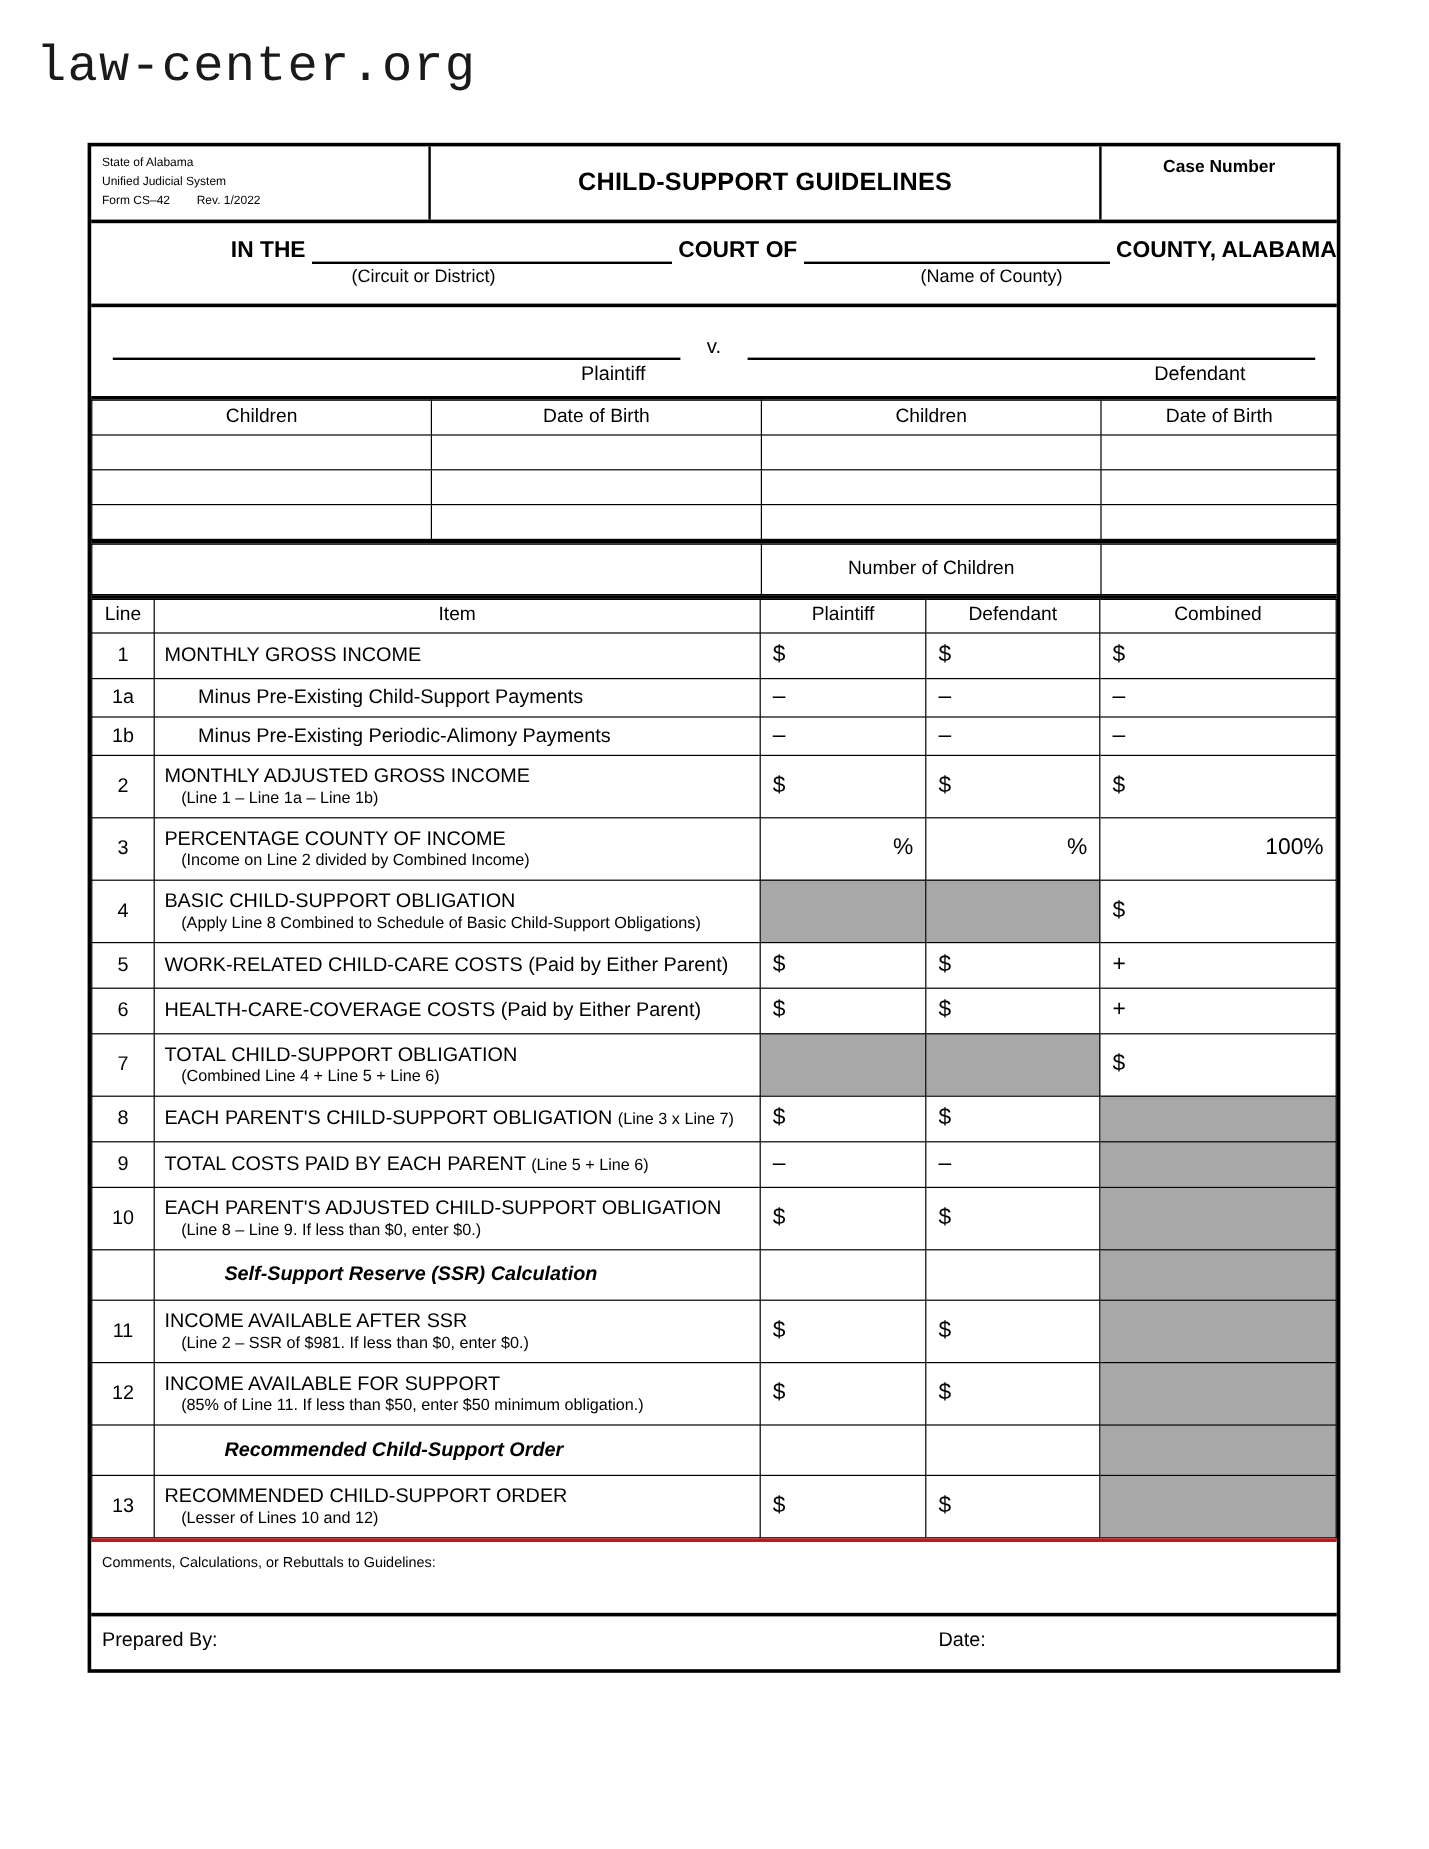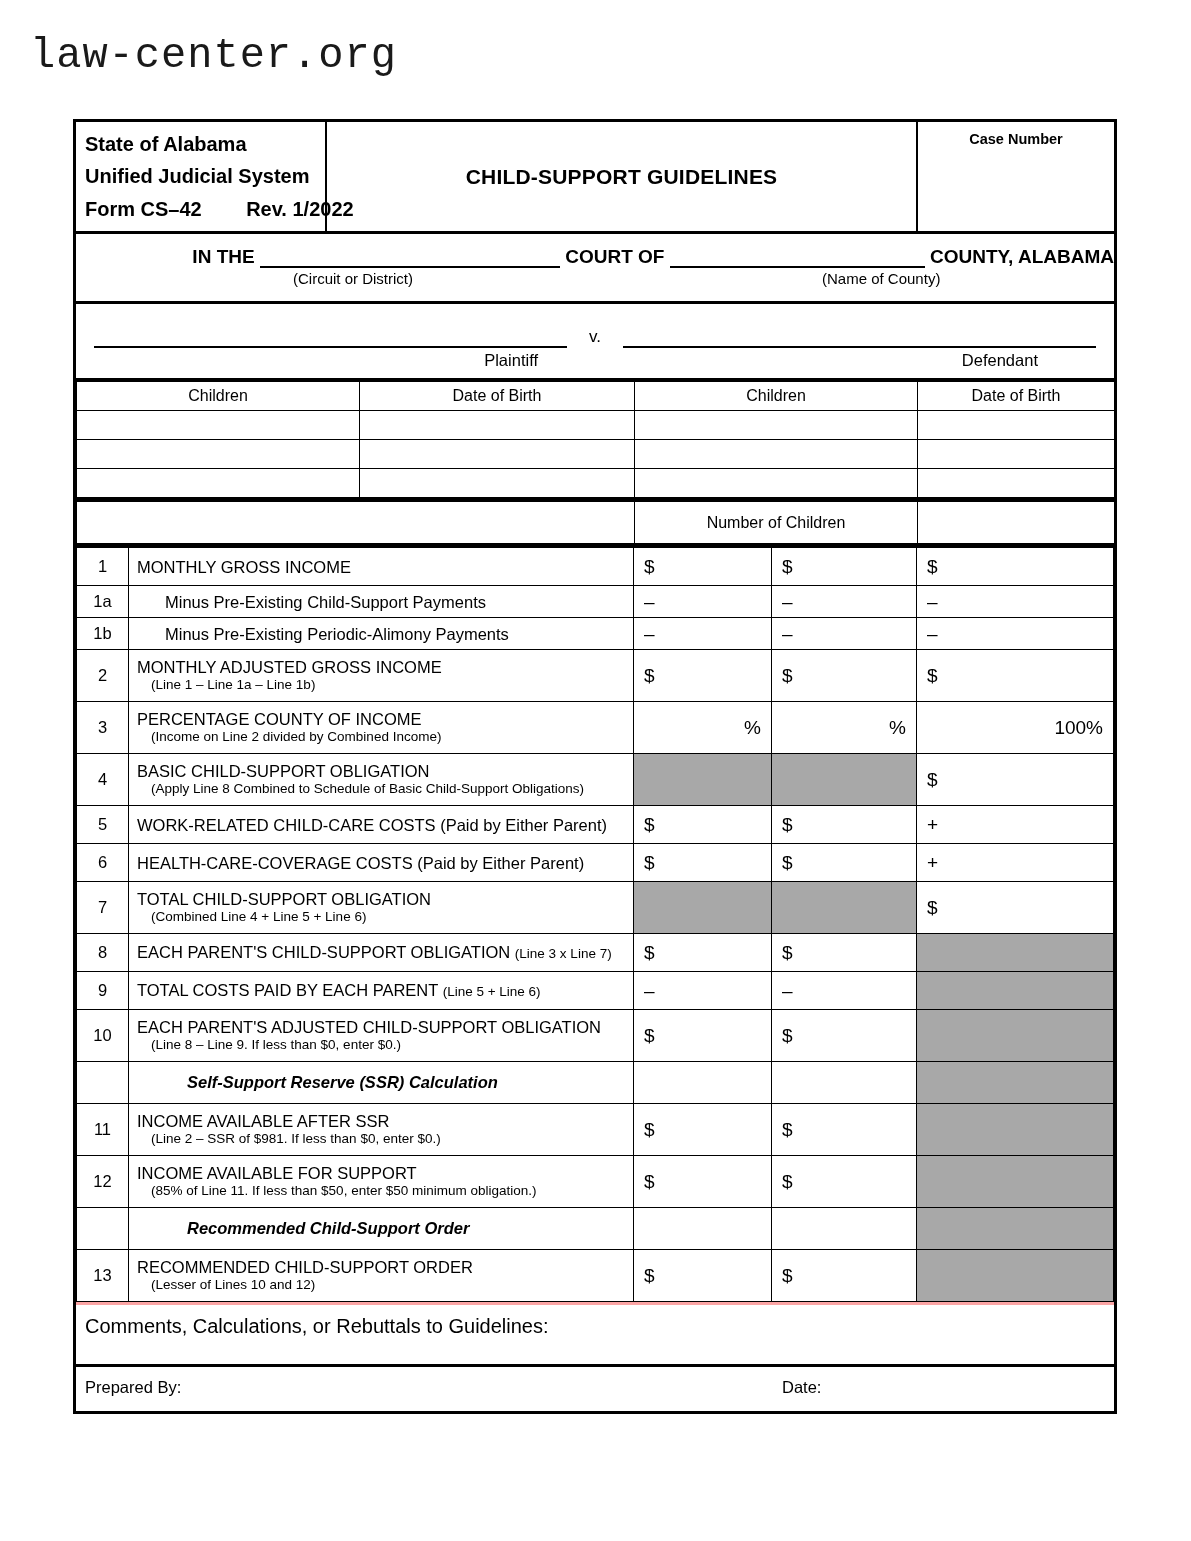--- a/index.html
+++ b/index.html
@@ -38,26 +38,26 @@
     box-sizing: border-box;
     border: 3px solid #000;
   }
 
   
   .hdr {
     display: flex;
     border-bottom: 3px solid #000;
   }
   .hdr-left {
-    width: 251px;
+    width: 283px;
     box-sizing: border-box;
     border-right: 2px solid #000;
     padding: 6px 0 6px 9px;
-    font-size: 20px;
-    font-weight: bold;
+    font-size: 10px;
+    font-weight: normal;
     line-height: 1.62;
   }
   .hdr-left .formline { white-space: pre; }
   .hdr-mid {
     flex: 1;
     box-sizing: border-box;
     border-right: 2px solid #000;
     display: flex;
     align-items: center;
     justify-content: center;
@@ -92,21 +92,21 @@
   }
   .blank-court { width: 300px; height: 19px; }
   .blank-county { width: 255px; height: 19px; }
   .court-subs {
     position: relative;
     height: 24px;
     font-size: 15px;
   }
   .court-subs span { position: absolute; top: 2px; }
   .sub-circuit { left: 217px; }
-  .sub-county { left: 746px; }
+  .sub-county { left: 691px; }
 
   
   .parties {
     border-bottom: 3px solid #000;
     padding: 22px 0 8px 0;
   }
   .parties-lines {
     display: flex;
     align-items: flex-end;
     padding: 0 18px;
@@ -190,23 +190,23 @@
   .right { text-align: right; }
   .pct { font-size: 19px; }
 
   .r-tall    { height: 38px; }
   .r-short   { height: 32px; }
   .r-double  { height: 52px; }
   .r-sect    { height: 42px; }
 
   
   .comments {
-    border-top: 3px solid #fca5a5;
+    border-top: 3px solid #b91c1c;
     height: 62px;
-    font-size: 20px;
+    font-size: 12px;
     padding: 10px 0 0 9px;
     box-sizing: border-box;
   }
   .prepared {
     border-top: 3px solid #000;
     height: 44px;
     position: relative;
     font-size: 16.5px;
   }
   .prepared .pb { position: absolute; left: 9px; top: 11px; }
@@ -315,20 +315,27 @@
   <table class="grid main">
     <colgroup>
       <col style="width:52px">
         <col>
         <col style="width:138px">
       <col style="width:145px">
         <col style="width:197px">
     </colgroup>
     <tbody>
 
+      <tr class="colhead">
+        <td>Line</td>
+        <td>Item</td>
+        <td>Plaintiff</td>
+        <td>Defendant</td>
+        <td>Combined</td>
+      </tr>
 
       <tr class="r-tall">
         <td class="c-line">1</td>
         <td class="c-item">
           <div class="item-main">MONTHLY GROSS INCOME</div>
         </td>
         <td class="c-val">$</td>
         <td class="c-val2">$</td>
         <td class="c-comb">$</td>
       </tr>

